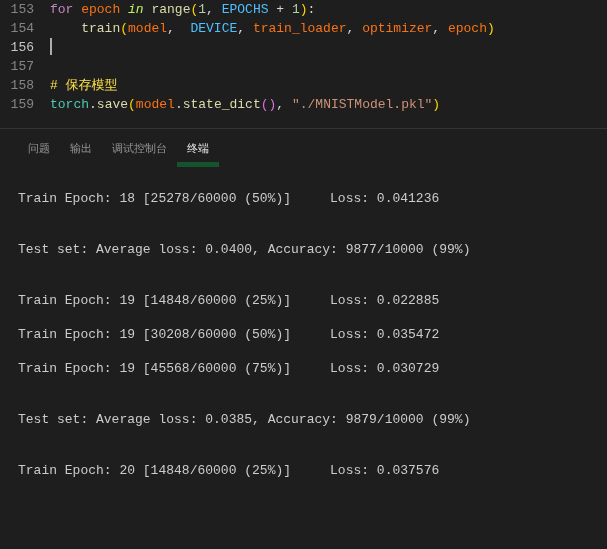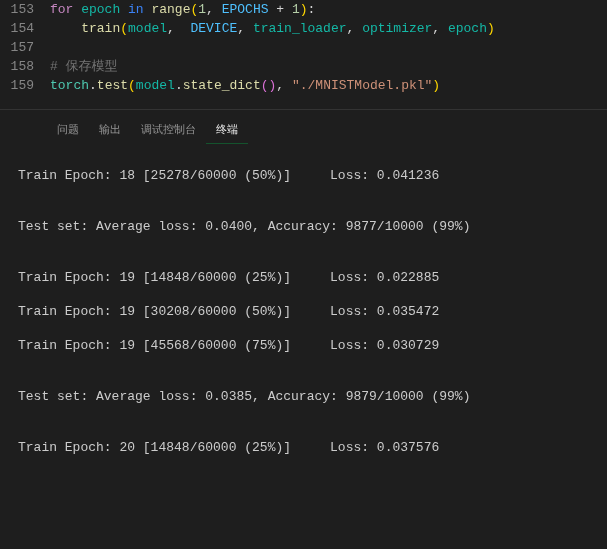--- a/index.html
+++ b/index.html
@@ -27,29 +27,29 @@
     width: 50px;
     text-align: right;
     padding-right: 16px;
     color: #858585;
     user-select: none;
   }
   .code {
     white-space: pre;
   }
   .k-for { color: #c586c0; }
-  .k-in { color: #3b82f6; }
+  .k-in { color: #bef264; font-style: italic; }
   .fn { color: #dcdcaa; }
-  .var { color: #14b8a6; }
+  .var { color: #f97316; }
   .const { color: #4fc1ff; }
   .num { color: #b5cea8; }
   .paren-y { color: #ffd700; }
   .paren-p { color: #da70d6; }
   .op { color: #d4d4d4; }
-  .comment { color: #737373; }
+  .comment { color: #fde047; }
   .str { color: #ce9178; }
   .obj { color: #4ec9b0; }
   .cursor-line .gutter { color: #c6c6c6; }
   .cursor-line .code { position: relative; }
   .cursor {
     display: inline-block;
     width: 2px;
     height: 17px;
     background: #aeafad;
     vertical-align: middle;
@@ -63,30 +63,29 @@
     flex: 1;
     display: flex;
     flex-direction: column;
   }
   .tabs {
     display: flex;
     gap: 0;
     padding: 8px 0 0 18px;
     font-size: 11px;
     font-family: "Microsoft YaHei", sans-serif;
-    margin-left: 29px;
   }
   .tab {
     padding: 4px 10px 6px 10px;
     color: #969696;
     cursor: pointer;
   }
   .tab.active {
     color: #e7e7e7;
-    border-bottom: 1px solid #14532d;
+    border-bottom: 5px solid #14532d;
   }
   .terminal {
     padding: 6px 0 0 18px;
     font-family: Consolas, 'Courier New', monospace;
     font-size: 13px;
     line-height: 17px;
     color: #cccccc;
     white-space: pre;
     flex: 1;
   }
@@ -104,34 +103,38 @@
     <div class="gutter">153</div>
     <div class="code"><span class="k-for">for</span> <span class="var">epoch</span> <span class="k-in">in</span> <span class="fn">range</span><span class="paren-y">(</span><span class="num">1</span><span class="op">, </span><span class="const">EPOCHS</span><span class="op"> + </span><span class="num">1</span><span class="paren-y">)</span><span class="op">:</span></div>
   </div>
 
   <div class="line">
     <div class="gutter">154</div>
     <div class="code">    <span class="fn">train</span><span class="paren-y">(</span><span class="var">model</span><span class="op">,  </span><span class="const">DEVICE</span><span class="op">, </span><span class="var">train_loader</span><span class="op">, </span><span class="var">optimizer</span><span class="op">, </span><span class="var">epoch</span><span class="paren-y">)</span></div>
   </div>
 
 
+  <div class="line cursor-line">
+    <div class="gutter">156</div>
+    <div class="code"><span class="cursor"></span></div>
+  </div>
 
   <div class="line">
     <div class="gutter">157</div>
     <div class="code"></div>
   </div>
 
   <div class="line">
     <div class="gutter">158</div>
     <div class="code"><span class="comment"># 保存模型</span></div>
   </div>
 
   <div class="line">
     <div class="gutter">159</div>
-    <div class="code"><span class="obj">torch</span><span class="op">.</span><span class="fn">test</span><span class="paren-y">(</span><span class="var">model</span><span class="op">.</span><span class="fn">state_dict</span><span class="paren-p">()</span><span class="op">, </span><span class="str">"./MNISTModel.pkl"</span><span class="paren-y">)</span></div>
+    <div class="code"><span class="obj">torch</span><span class="op">.</span><span class="fn">save</span><span class="paren-y">(</span><span class="var">model</span><span class="op">.</span><span class="fn">state_dict</span><span class="paren-p">()</span><span class="op">, </span><span class="str">"./MNISTModel.pkl"</span><span class="paren-y">)</span></div>
   </div>
 
 </div>
 
 <div class="panel-wrap">
   <div class="tabs">
     <div class="tab">问题</div>
     <div class="tab">输出</div>
     <div class="tab">调试控制台</div>
     <div class="tab active">终端</div>

